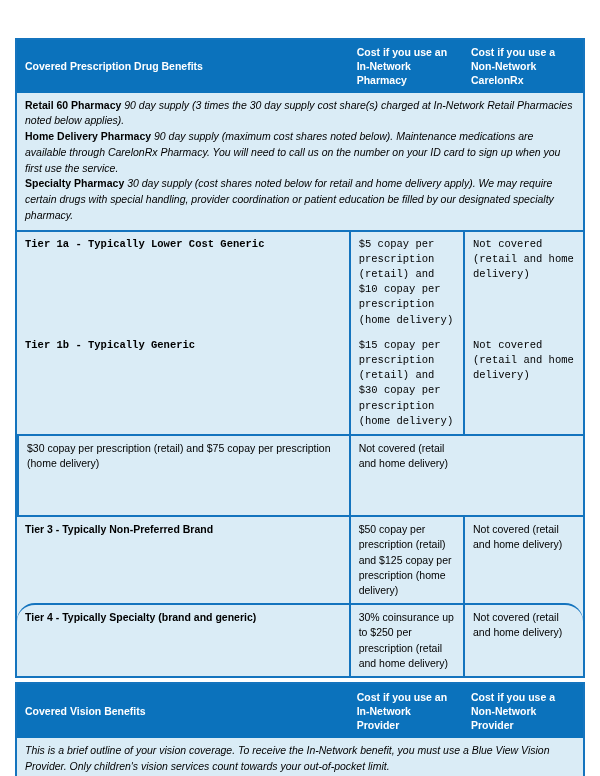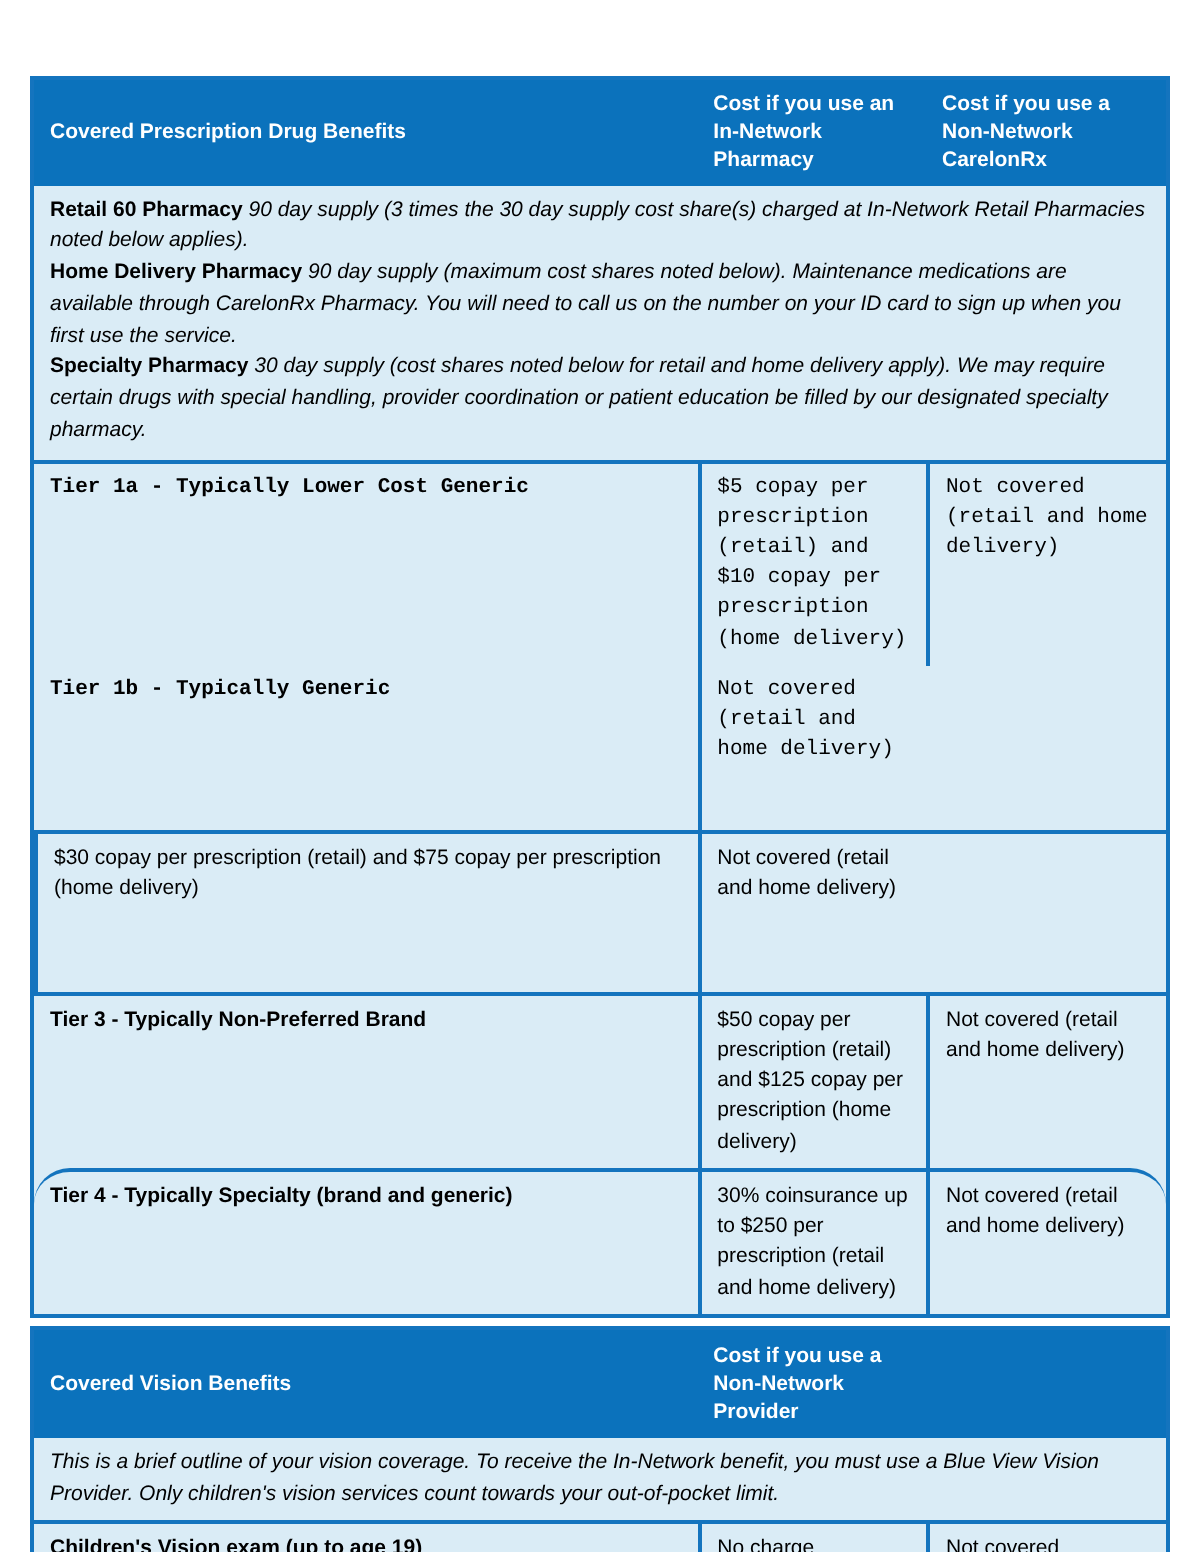--- a/index.html
+++ b/index.html
@@ -71,20 +71,21 @@
       </div>
 
       <div class="subwrap">
         <div class="subrow first">
           <div class="cell tier-name">Tier 1a - Typically Lower Cost Generic</div>
           <div class="cell c2">$5 copay per prescription (retail) and $10 copay per prescription (home delivery)</div>
           <div class="cell c3">Not covered (retail and home delivery)</div>
         </div>
         <div class="subrow second">
           <div class="cell tier-name">Tier 1b - Typically Generic</div>
+          <div class="cell c2">$15 copay per prescription (retail) and $30 copay per prescription (home delivery)</div>
           <div class="cell c3">Not covered (retail and home delivery)</div>
         </div>
       </div>
 
       <div class="p-row row-t2">
         <div class="cell c2">$30 copay per prescription (retail) and $75 copay per prescription (home delivery)</div>
         <div class="cell c3">Not covered (retail and home delivery)</div>
       </div>
 
       <div class="p-row row-t3">
@@ -96,20 +97,21 @@
       <div class="p-row row-t4">
         <div class="cell tier-name">Tier 4 - Typically Specialty (brand and generic)</div>
         <div class="cell c2">30% coinsurance up to $250 per prescription (retail and home delivery)</div>
         <div class="cell c3">Not covered (retail and home delivery)</div>
       </div>
     </div>
 
     <div class="table vision-table">
       <div class="t-header vis-header">
         <div>Covered Vision Benefits</div>
+        <div class="c2h">Cost if you use an In-Network Provider</div>
         <div class="c3h">Cost if you use a Non-Network Provider</div>
       </div>
 
       <div class="vis-intro">This is a brief outline of your vision coverage. To receive the In-Network benefit, you must use a Blue View Vision Provider. Only children's vision services count towards your out-of-pocket limit.</div>
 
       <div class="v-row">
         <div class="cell">
           <div class="v-name-main">Children's Vision exam (up to age 19)</div>
 
         </div>

